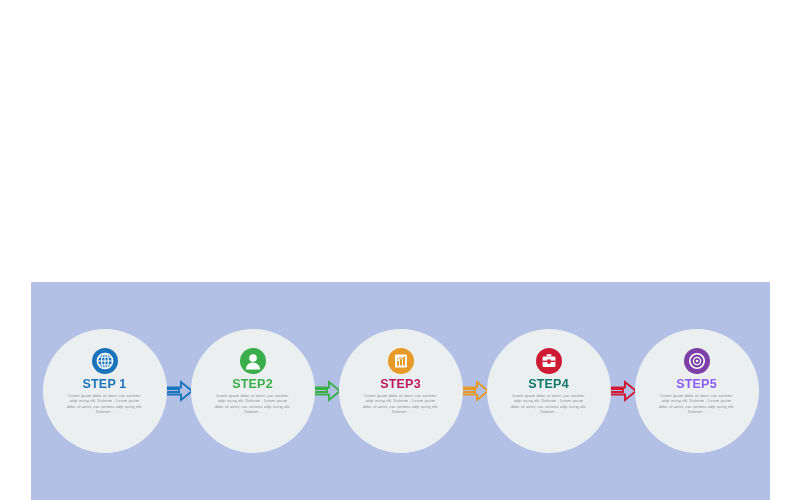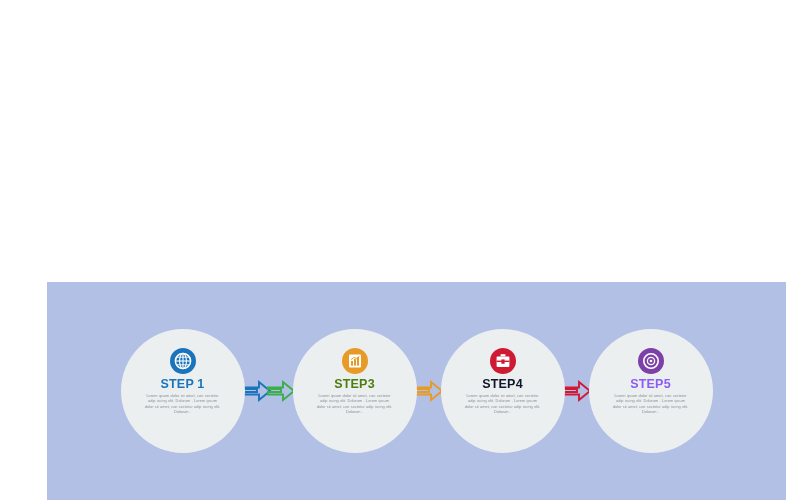--- a/index.html
+++ b/index.html
@@ -14,21 +14,21 @@
     overflow: hidden;
   }
   .canvas {
     position: relative;
     width: 800px;
     height: 500px;
     background: #ffffff;
   }
   .panel {
     position: absolute;
-    left: 47px;
+    left: 31px;
     top: 282px;
     width: 739px;
     height: 218px;
     background: #b3c0e6;
   }
   .flow {
     position: absolute;
     left: 0;
     top: 0;
     width: 739px;
@@ -115,59 +115,70 @@
         <div class="step-title" style="color:#1a74bb">STEP 1</div>
         <div class="step-desc">Lorem ipsum dolor sit amet, con sectetur adip iscing elit. Dolorum . Lorem ipsum dolor sit amet, con sectetur adip iscing elit. Dolorum .</div>
       </div>
 
       <div class="arrow">
         <svg width="30" height="26" viewBox="0 0 30 26">
           <path d="M2 9.5 H17 V4 L28 13 L17 22 V16.5 H2 V14 H15 V11 H2 Z" fill="none" stroke="#1a74bb" stroke-width="1.9" stroke-linejoin="miter"></path>
         </svg>
       </div>
 
+      <div class="step">
+        <div class="step-icon">
+          <svg width="26" height="26" viewBox="0 0 26 26">
+            <circle cx="13" cy="13" r="13" fill="#3aae4a"></circle>
+            <circle cx="13" cy="10" r="3.8" fill="#ffffff"></circle>
+            <path d="M5.8 21.5 C6.4 16.6 9.4 14.6 13 14.6 C16.6 14.6 19.6 16.6 20.2 21.5 Z" fill="#ffffff"></path>
+          </svg>
+        </div>
+        <div class="step-title" style="color:#3aae4a">STEP2</div>
+        <div class="step-desc">Lorem ipsum dolor sit amet, con sectetur adip iscing elit. Dolorum . Lorem ipsum dolor sit amet, con sectetur adip iscing elit. Dolorum .</div>
+      </div>
 
       <div class="arrow">
         <svg width="30" height="26" viewBox="0 0 30 26">
           <path d="M2 9.5 H17 V4 L28 13 L17 22 V16.5 H2 V14 H15 V11 H2 Z" fill="none" stroke="#3aae4a" stroke-width="1.9" stroke-linejoin="miter"></path>
         </svg>
       </div>
 
       <div class="step">
         <div class="step-icon">
           <svg width="26" height="26" viewBox="0 0 26 26">
             <circle cx="13" cy="13" r="13" fill="#e89a26"></circle>
             <rect x="7" y="6.5" width="12" height="13" rx="1" fill="#ffffff"></rect>
             <rect x="9" y="13" width="2" height="4.6" fill="#e89a26"></rect>
             <rect x="12" y="11" width="2" height="6.6" fill="#e89a26"></rect>
             <rect x="15" y="9" width="2" height="8.6" fill="#e89a26"></rect>
             <path d="M9 11.6 L12 9.4 L15 10.6 L17.4 8" fill="none" stroke="#e89a26" stroke-width="0.9"></path>
           </svg>
         </div>
-        <div class="step-title" style="color:#4d7c0f">STEP3</div>
+        <div class="step-title" style="color:#be185d">STEP3</div>
         <div class="step-desc">Lorem ipsum dolor sit amet, con sectetur adip iscing elit. Dolorum . Lorem ipsum dolor sit amet, con sectetur adip iscing elit. Dolorum .</div>
       </div>
 
       <div class="arrow">
         <svg width="30" height="26" viewBox="0 0 30 26">
           <path d="M2 9.5 H17 V4 L28 13 L17 22 V16.5 H2 V14 H15 V11 H2 Z" fill="none" stroke="#e89a26" stroke-width="1.9" stroke-linejoin="miter"></path>
         </svg>
       </div>
 
       <div class="step">
         <div class="step-icon">
           <svg width="26" height="26" viewBox="0 0 26 26">
             <circle cx="13" cy="13" r="13" fill="#cf1a34"></circle>
             <rect x="10.6" y="6.2" width="4.8" height="2.2" fill="#ffffff"></rect>
             <rect x="6.6" y="8.4" width="12.8" height="10.6" rx="1" fill="#ffffff"></rect>
             <rect x="11.4" y="11.4" width="3.2" height="4.4" fill="#cf1a34"></rect>
             <rect x="6.6" y="12.6" width="12.8" height="1.4" fill="#cf1a34"></rect>
           </svg>
         </div>
-        <div class="step-title" style="color:#0f172a">STEP4</div>
+        <div class="step-title" style="color:#0f766e">STEP4</div>
         <div class="step-desc">Lorem ipsum dolor sit amet, con sectetur adip iscing elit. Dolorum . Lorem ipsum dolor sit amet, con sectetur adip iscing elit. Dolorum .</div>
       </div>
 
       <div class="arrow">
         <svg width="30" height="26" viewBox="0 0 30 26">
           <path d="M2 9.5 H17 V4 L28 13 L17 22 V16.5 H2 V14 H15 V11 H2 Z" fill="none" stroke="#cf1a34" stroke-width="1.9" stroke-linejoin="miter"></path>
         </svg>
       </div>
 
       <div class="step">

